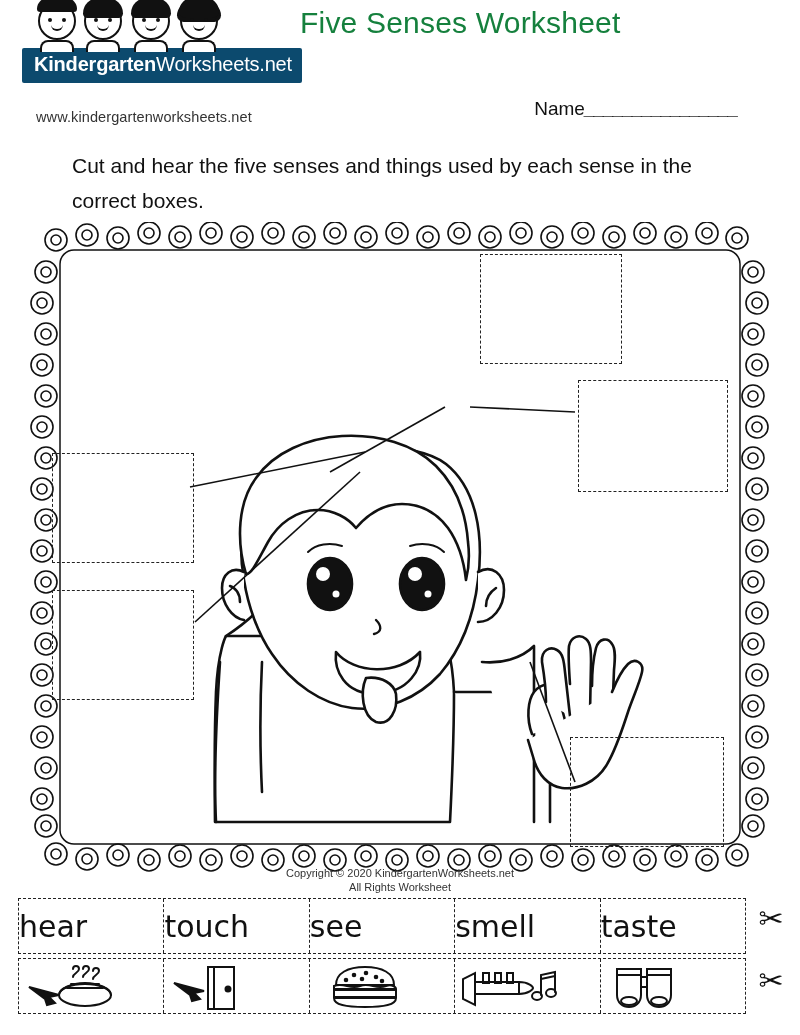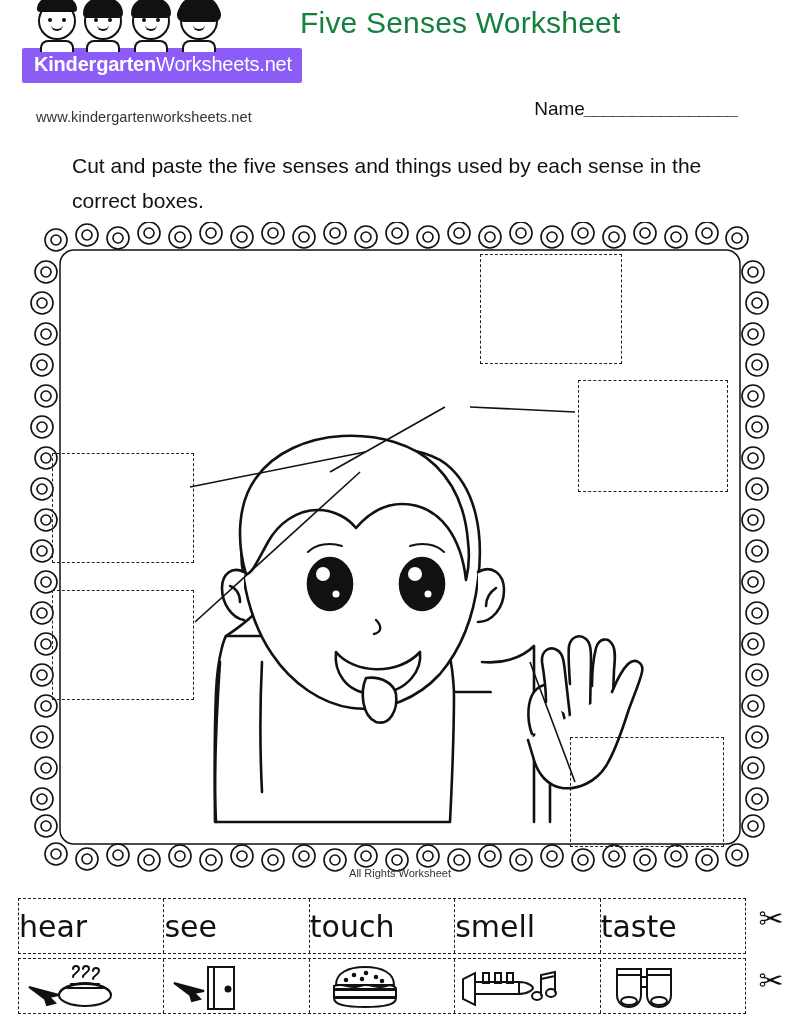--- a/index.html
+++ b/index.html
@@ -84,21 +84,21 @@
     width: 30px;
     height: 10px;
     border: 2.5px solid #111;
     border-bottom: none;
     border-radius: 8px 8px 0 0;
     margin: 0 auto;
     background: #fff;
   }
   .logo-bar {
     margin-top: -4px;
-    background: #8b5cf6;
+    background: #0c4a6e;
     color: #fff;
     font-weight: bold;
     font-size: 20px;
     padding: 5px 10px 7px 12px;
     letter-spacing: -0.2px;
     display: inline-block;
     border-radius: 2px;
   }
   .logo-bar .thin { font-weight: normal; }
   .logo-url {
@@ -267,21 +267,21 @@
     <div class="logo-url">www.kindergartenworksheets.net</div>
   </div>
 
   <div class="title">Five Senses Worksheet</div>
 
   <div class="name-line">
     <span>Name</span><span class="blank">________________</span>
   </div>
 </div>
 
-<div class="instructions">Cut and paste the five senses and things used by each sense in the correct boxes.</div>
+<div class="instructions">Cut and hear the five senses and things used by each sense in the correct boxes.</div>
 
 <div class="frame">
   <svg width="740" height="650" viewBox="0 0 740 650" fill="none" xmlns="http://www.w3.org/2000/svg">
     <g stroke="#111" stroke-width="1.6" fill="none">
 
       <g id="scallops">
 
         <circle cx="26" cy="18" r="11"></circle>
           <circle cx="26" cy="18" r="5"></circle>
         <circle cx="57" cy="13" r="11"></circle>
@@ -521,34 +521,35 @@
   </svg>
 
   <div class="drop-box" style="left:450px; top:32px; width:140px; height:108px;"></div>
   <div class="drop-box" style="left:548px; top:158px; width:148px; height:110px;"></div>
   <div class="drop-box" style="left:22px; top:231px; width:140px; height:108px;"></div>
   <div class="drop-box" style="left:22px; top:368px; width:140px; height:108px;"></div>
   <div class="drop-box" style="left:540px; top:515px; width:152px; height:108px;"></div>
 </div>
 
 <div class="copyright">
+  <div>Copyright © 2020 KindergartenWorksheets.net</div>
   <div>All Rights Worksheet</div>
 </div>
 
 <div class="cut-strip">
 
   <div class="cut-row">
     <div class="cut-cell">
       <span class="word">hear</span>
     </div>
     <div class="cut-cell">
+      <span class="word">touch</span>
+    </div>
+    <div class="cut-cell">
       <span class="word">see</span>
-    </div>
-    <div class="cut-cell">
-      <span class="word">touch</span>
     </div>
     <div class="cut-cell">
       <span class="word">smell</span>
     </div>
     <div class="cut-cell">
       <span class="word">taste</span>
     </div>
   </div>
 
   <div class="cut-row">

